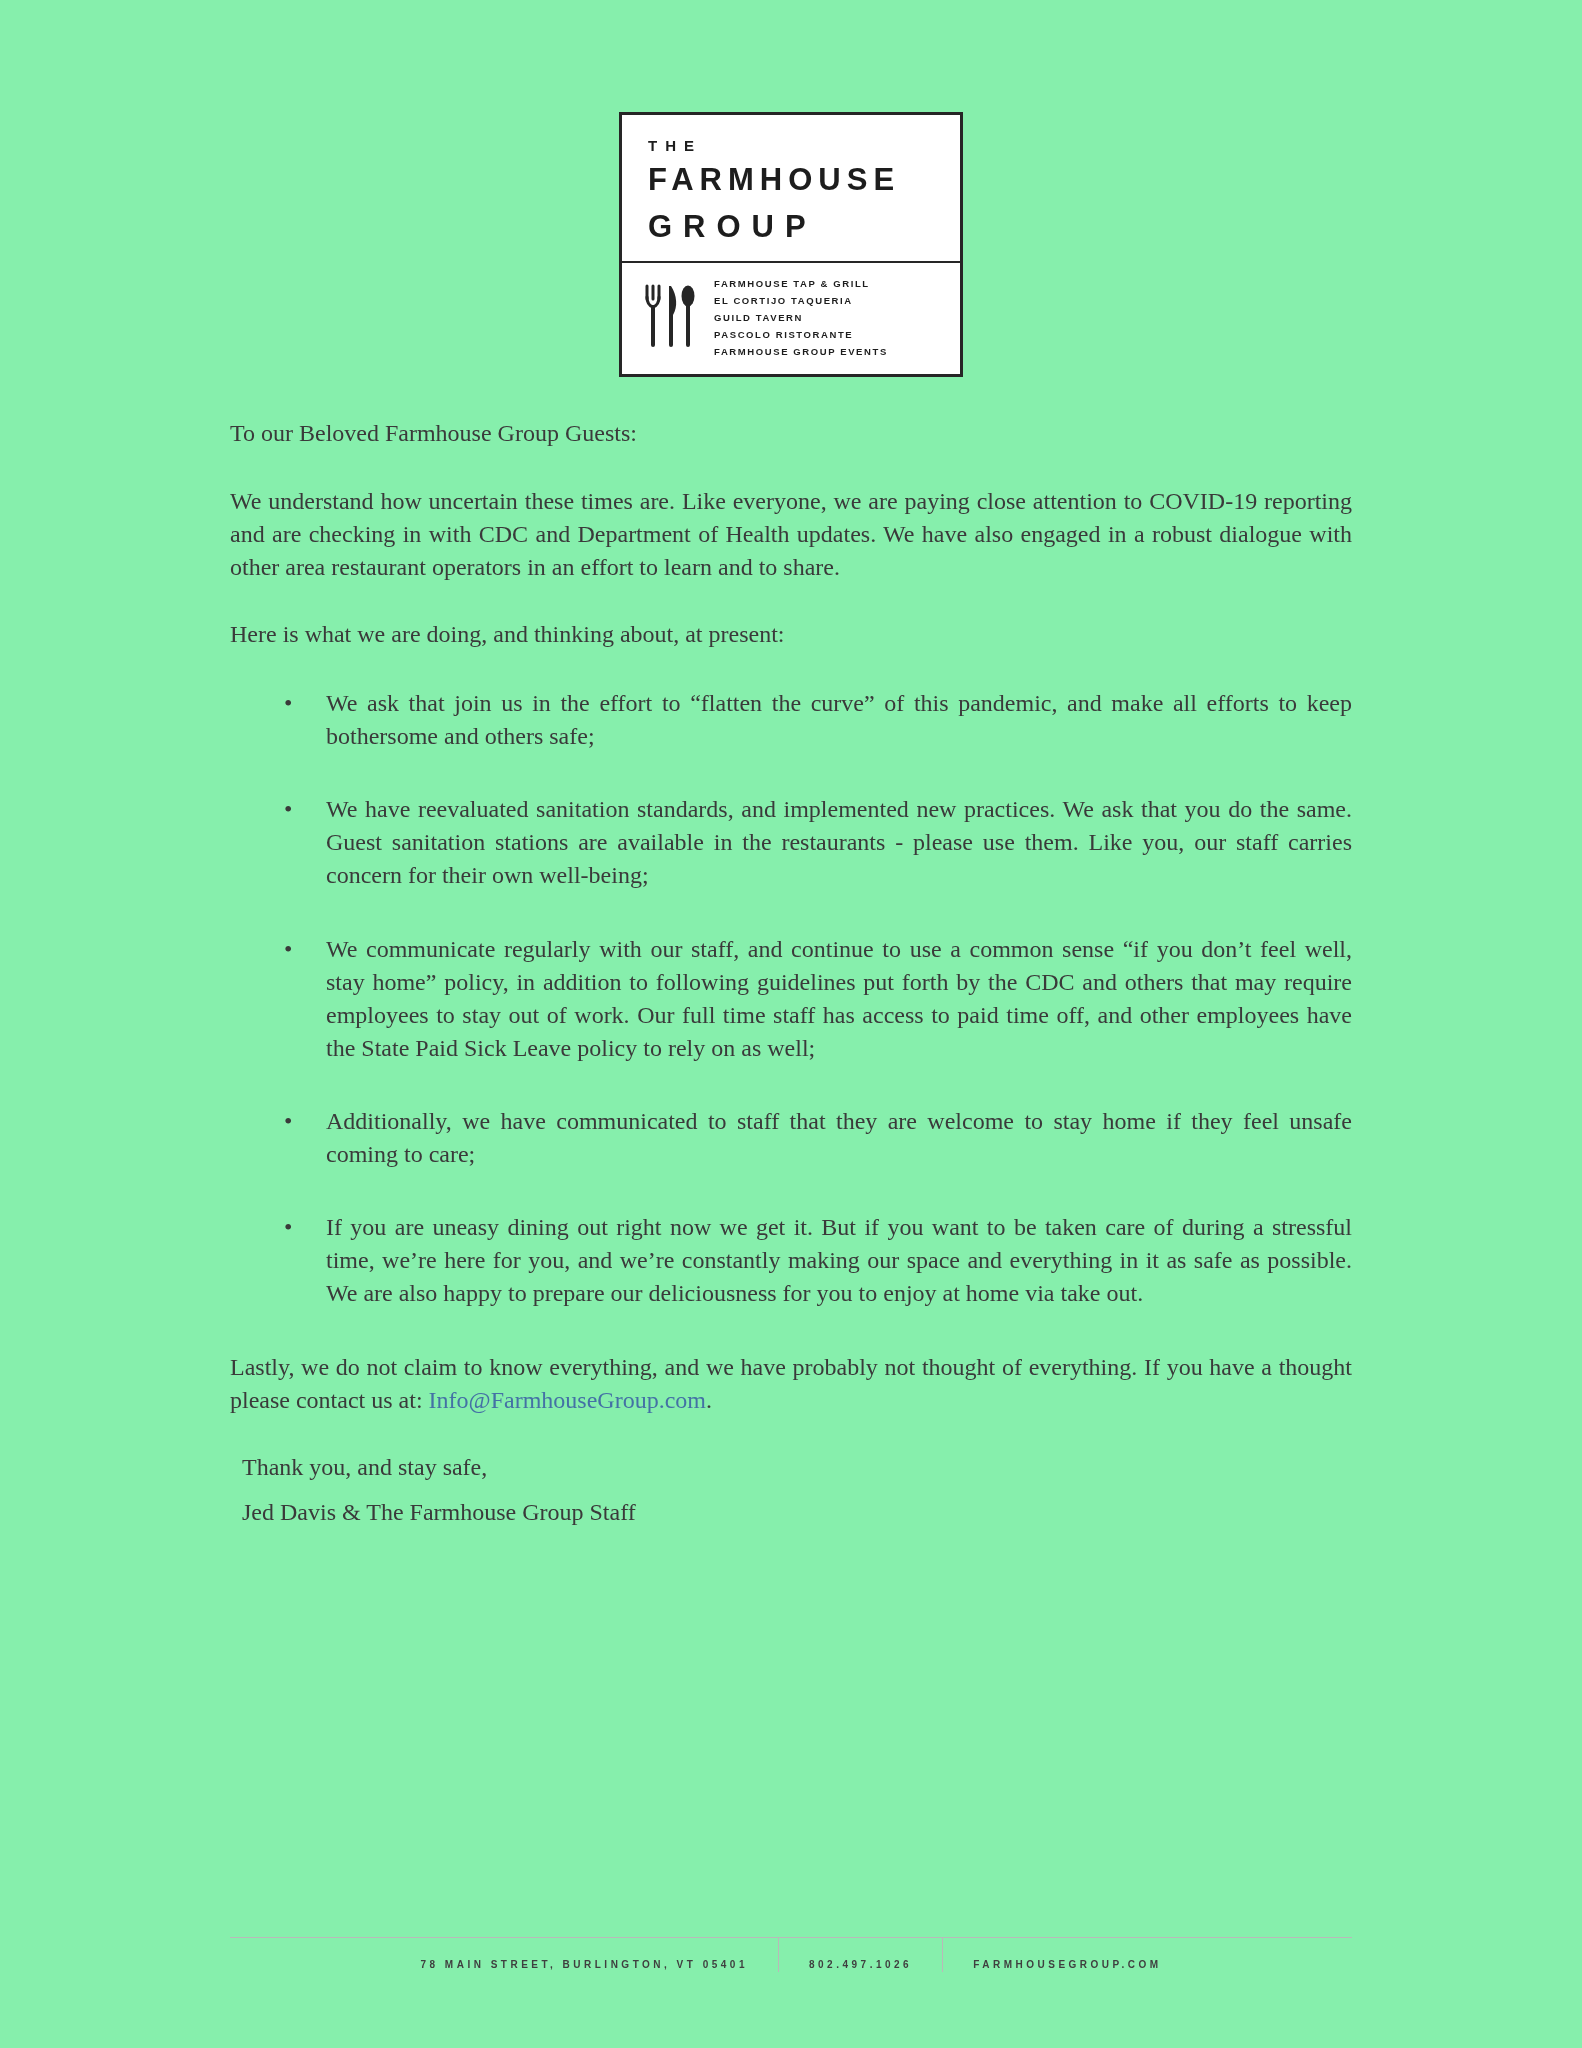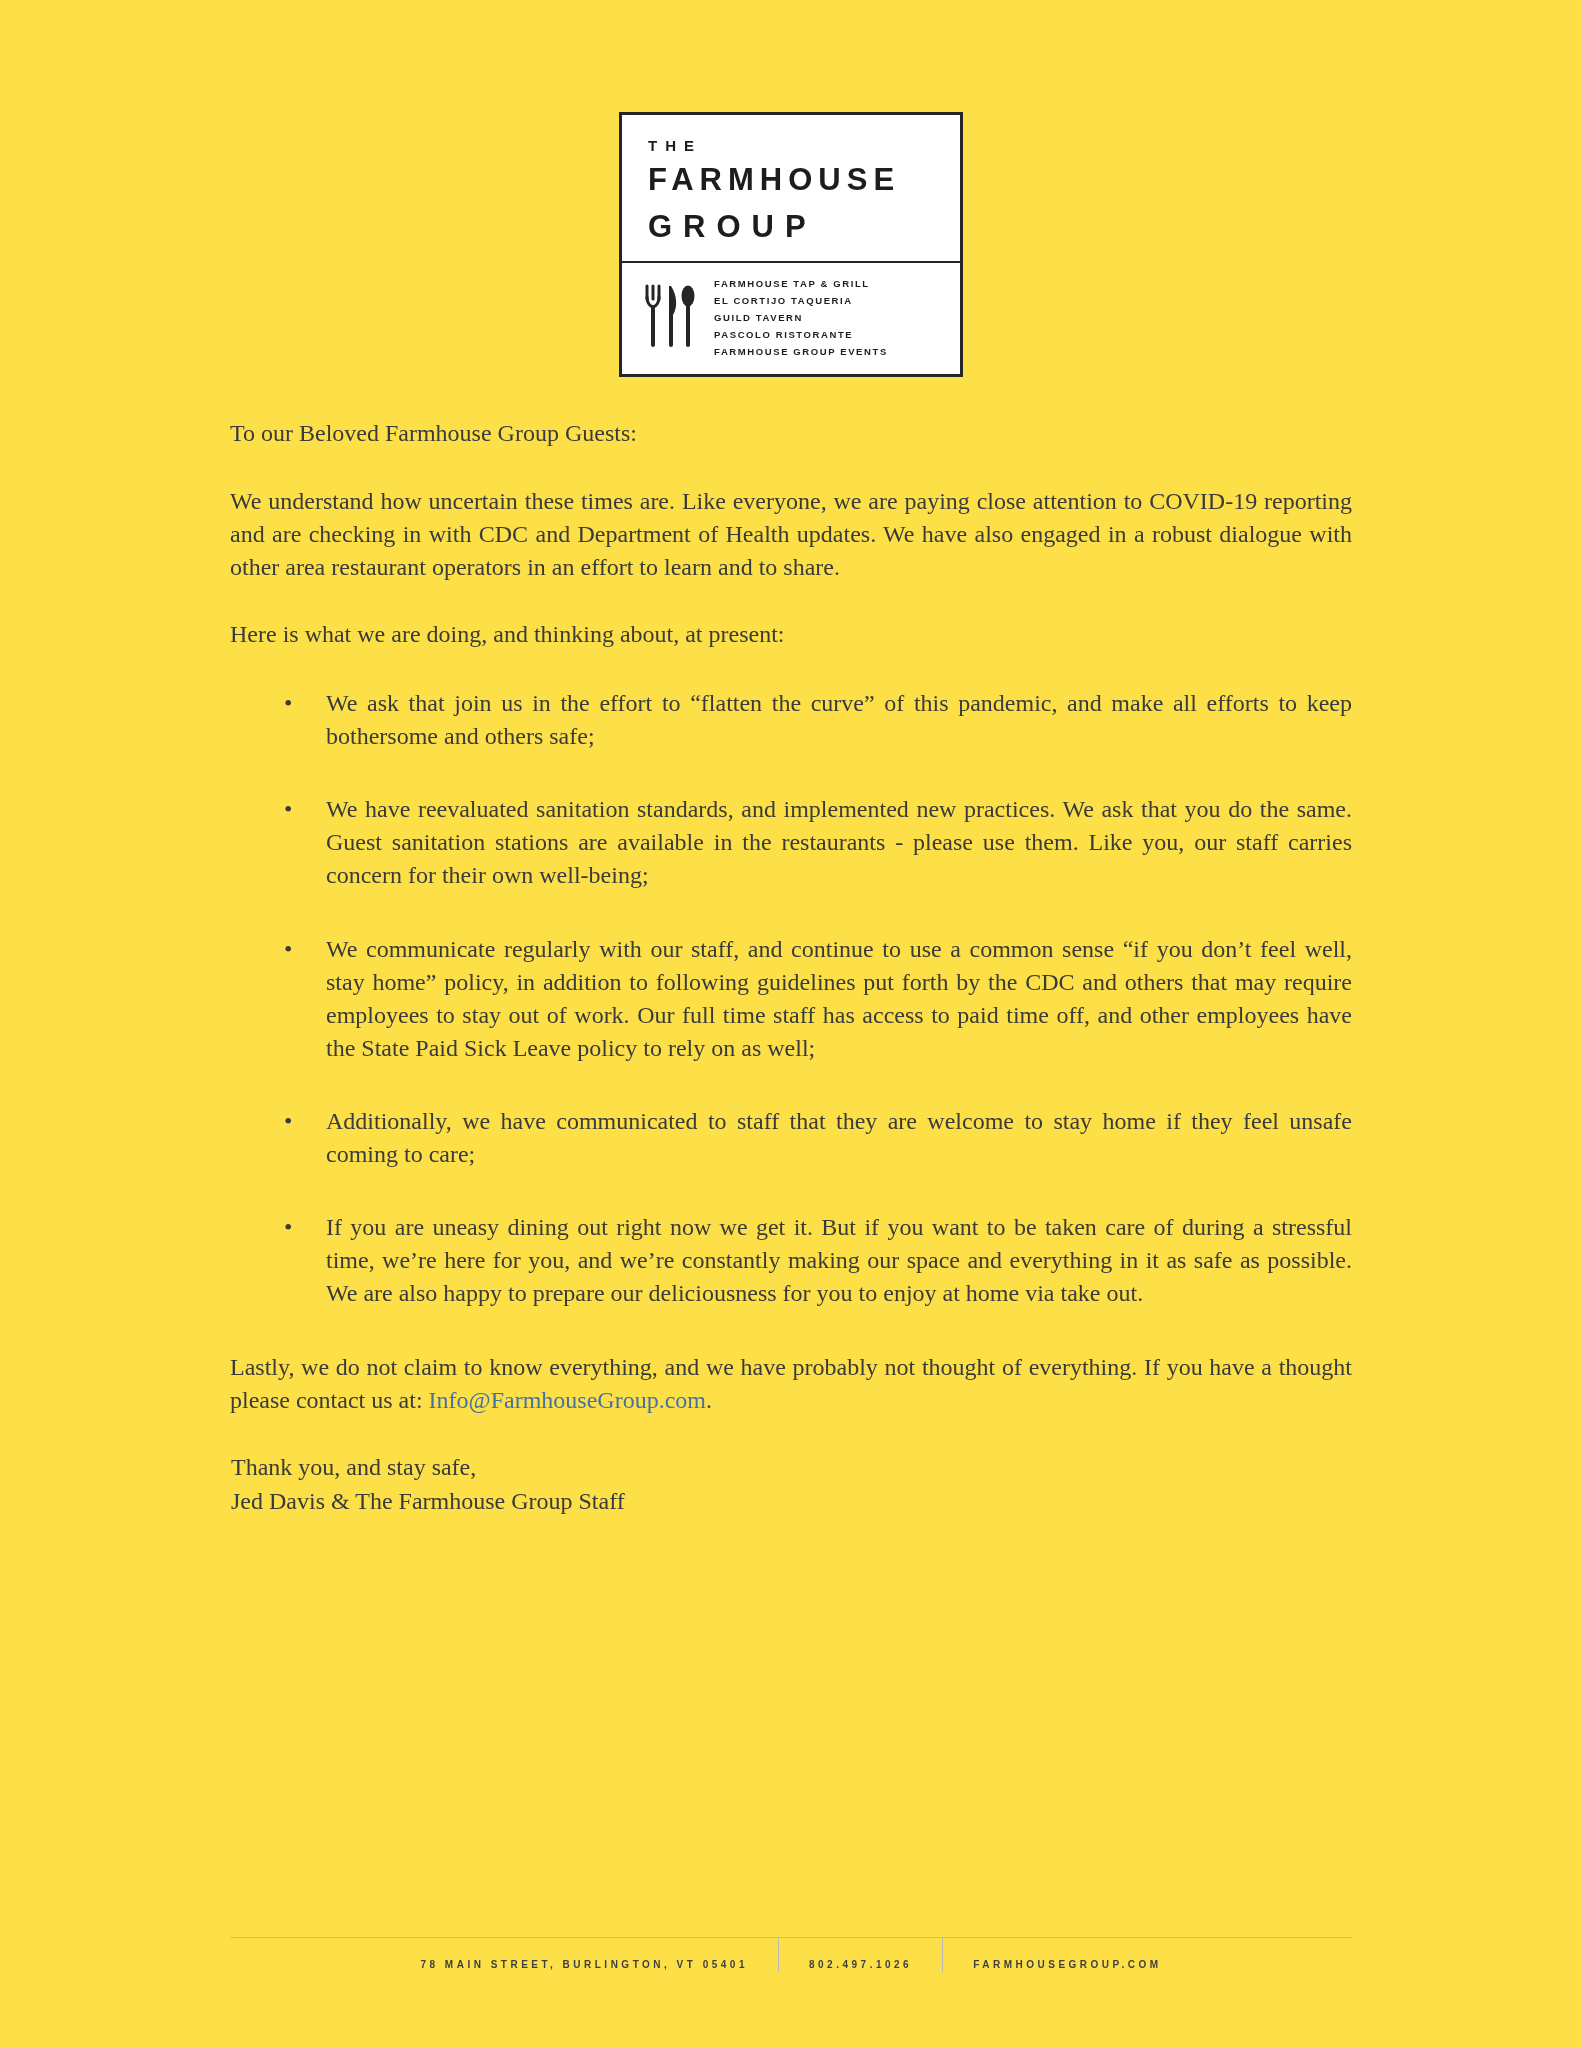--- a/index.html
+++ b/index.html
@@ -1,21 +1,21 @@
 <!DOCTYPE html>
 <html><head>
 <meta charset="utf-8">
 <style>
   * { box-sizing: border-box; }
   html, body { margin: 0; padding: 0; background: #ffffff; }
   .page {
     position: relative;
     width: 1582px;
     height: 2048px;
-    background: #fde047;
+    background: #86efac;
     font-family: "Liberation Serif", serif;
     color: #3a3a3a;
     overflow: hidden;
   }
 
   
   .logo-box {
     width: 344px;
     margin: 112px auto 0 auto;
     border: 3px solid #262626;
@@ -92,21 +92,21 @@
     top: 0;
     color: #3a3a3a;
   }
   .closing { margin-top: 2px; }
   .email-link {
     color: #4471a5;
     text-decoration: none;
     cursor: pointer;
   }
   .signoff { margin-top: 34px; }
-  .signoff div { margin: 1px; }
+  .signoff div { margin: 12px; }
 
   
   .footer {
     position: absolute;
     left: 230px;
     right: 230px;
     bottom: 76px;
     border-top: 1px solid #b9b9b9;
     padding-top: 18px;
     display: flex;

